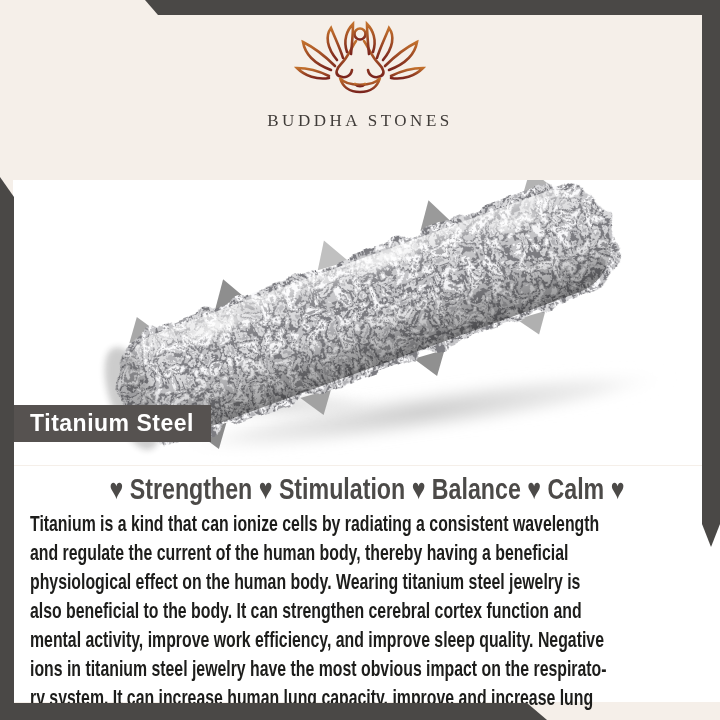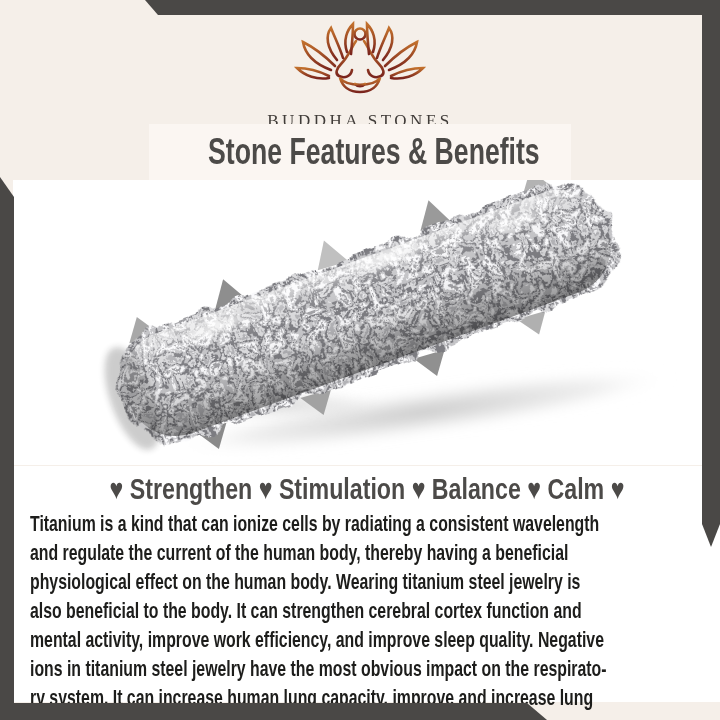--- a/index.html
+++ b/index.html
@@ -91,23 +91,20 @@
         <path d="M46 52 C30 46 20 36 18 24 C30 30 42 40 50 48"></path>
         <path d="M104 52 C120 46 130 36 132 24 C120 30 108 40 100 48"></path>
 
         <path d="M44 60 C32 62 20 58 12 50 C24 50 36 54 44 58"></path>
         <path d="M106 60 C118 62 130 58 138 50 C126 50 114 54 106 58"></path>
       </g>
     </svg>
     <div class="brand-name">BUDDHA STONES</div>
   </div>
 
-  <div class="title-banner">
-    <h1>Stone Features &amp; Benefits</h1>
-  </div>
 
   <div class="photo-area">
     <svg width="694" height="285" viewBox="0 0 694 285">
       <defs>
         <radialGradient id="shGrad" cx="0.5" cy="0.5" r="0.5">
           <stop offset="0" stop-color="#9a9a9a" stop-opacity="0.55"></stop>
           <stop offset="0.7" stop-color="#bdbdbd" stop-opacity="0.25"></stop>
           <stop offset="1" stop-color="#ffffff" stop-opacity="0"></stop>
         </radialGradient>
         <linearGradient id="sheenGrad" x1="0" y1="0" x2="0" y2="1">
@@ -160,20 +157,21 @@
 
         <ellipse cx="104" cy="133" rx="22" ry="54" fill="#1e1e1e" opacity="0.22" filter="url(#soft2)"></ellipse>
 
         <ellipse cx="205" cy="95" rx="30" ry="7" fill="#ffffff" opacity="0.7" filter="url(#soft2)"></ellipse>
         <ellipse cx="390" cy="88" rx="36" ry="7" fill="#ffffff" opacity="0.65" filter="url(#soft2)"></ellipse>
         <ellipse cx="525" cy="98" rx="26" ry="6" fill="#ffffff" opacity="0.6" filter="url(#soft2)"></ellipse>
       </g>
     </svg>
   </div>
 
+  <div class="stone-label">Titanium Steel</div>
 
   <div class="content-panel">
     <h2 class="benefits-heading">♥ Strengthen ♥ Stimulation ♥ Balance ♥ Calm ♥</h2>
     <div class="description">
         <div>Titanium is a kind that can ionize cells by radiating a consistent wavelength</div>
         <div>and regulate the current of the human body, thereby having a beneficial</div>
         <div>physiological effect on the human body. Wearing titanium steel jewelry is</div>
         <div>also beneficial to the body. It can strengthen cerebral cortex function and</div>
         <div>mental activity, improve work efficiency, and improve sleep quality. Negative</div>
         <div>ions in titanium steel jewelry have the most obvious impact on the respirato-</div>

